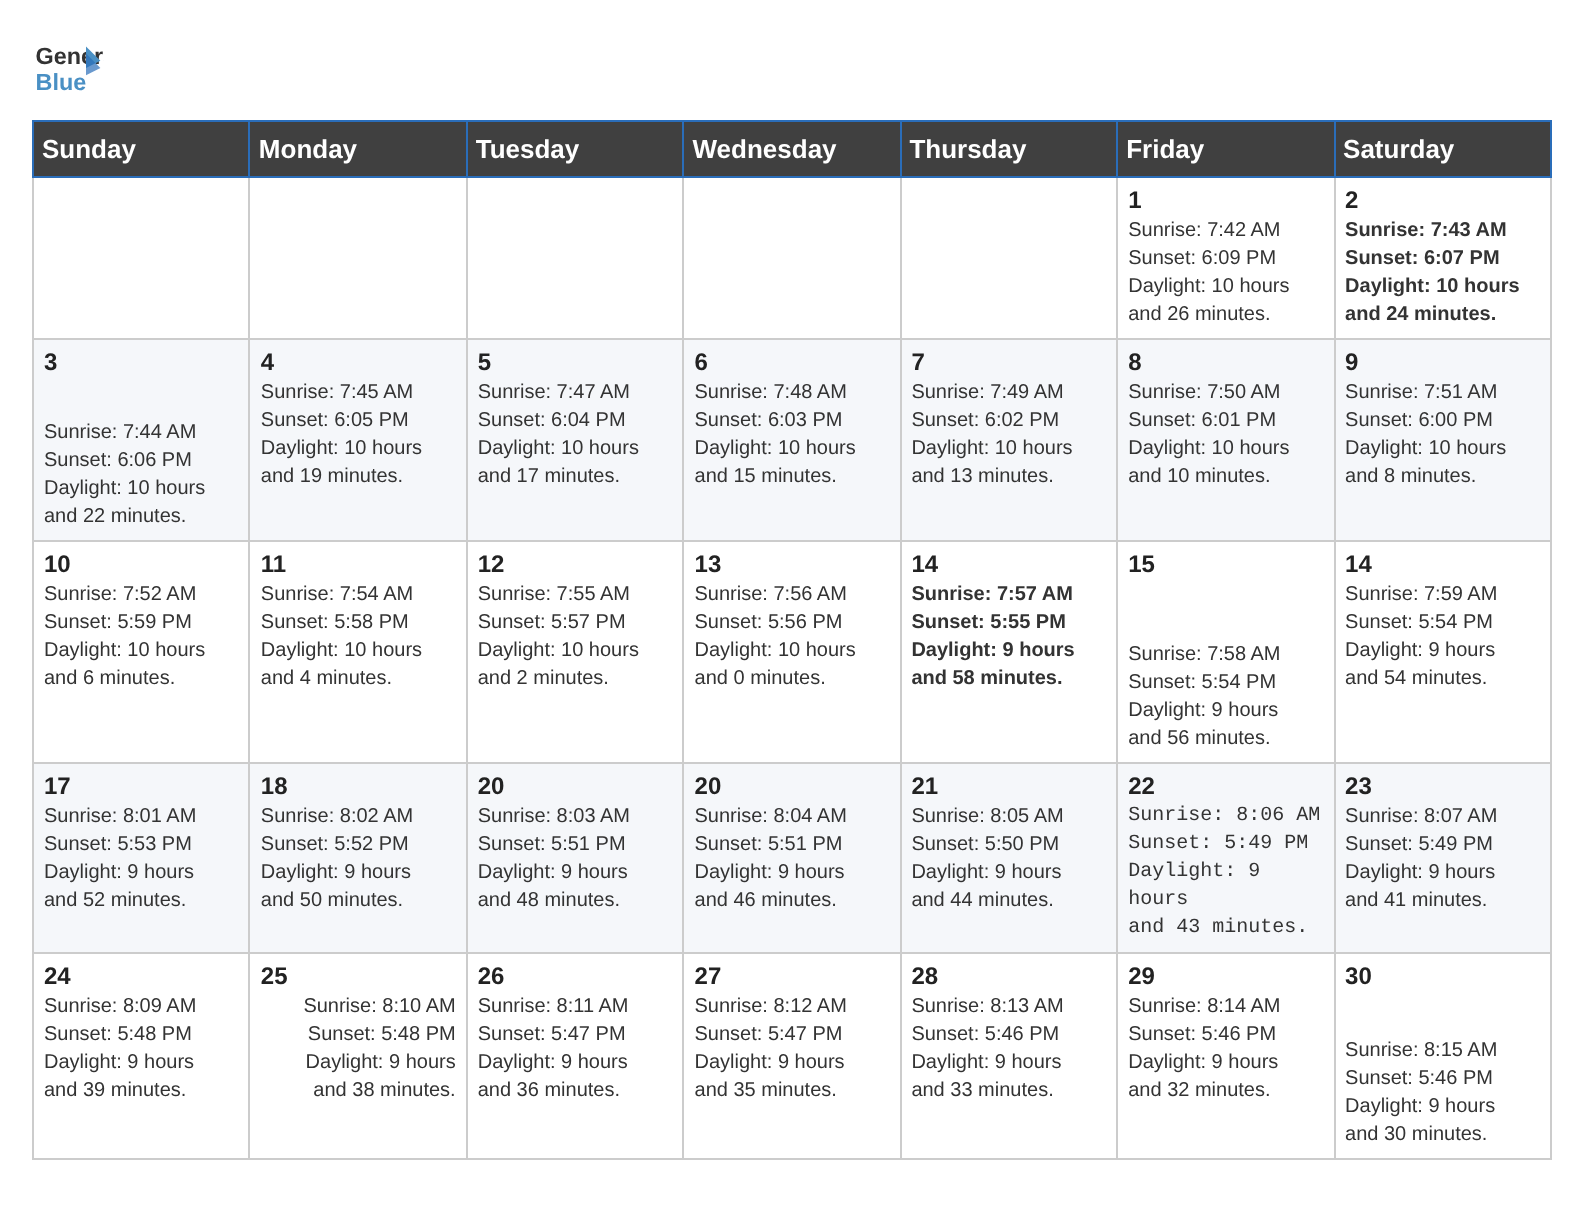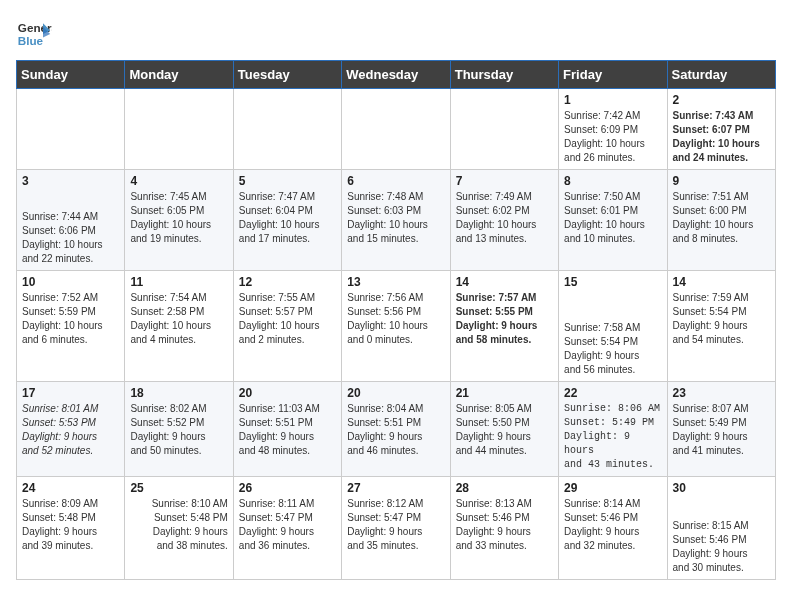--- a/index.html
+++ b/index.html
@@ -185,21 +185,21 @@
         <td>
           <div class="day-number">10</div>
           <div class="day-info" style="white-space: pre-line;">Sunrise: 7:52 AM
 Sunset: 5:59 PM
 Daylight: 10 hours
 and 6 minutes.</div>
         </td>
         <td>
           <div class="day-number">11</div>
           <div class="day-info" style="white-space: pre-line;">Sunrise: 7:54 AM
-Sunset: 2:58 PM
+Sunset: 5:58 PM
 Daylight: 10 hours
 and 4 minutes.</div>
         </td>
         <td>
           <div class="day-number">12</div>
           <div class="day-info" style="white-space: pre-line;">Sunrise: 7:55 AM
 Sunset: 5:57 PM
 Daylight: 10 hours
 and 2 minutes.</div>
         </td>
@@ -228,35 +228,35 @@
           <div class="day-number">14</div>
           <div class="day-info" style="white-space: pre-line;">Sunrise: 7:59 AM
 Sunset: 5:54 PM
 Daylight: 9 hours
 and 54 minutes.</div>
         </td>
       </tr>
       <tr>
         <td>
           <div class="day-number">17</div>
-          <div class="day-info" style="white-space: pre-line; font-style: italic;">Sunrise: 8:01 AM
+          <div class="day-info" style="white-space: pre-line;">Sunrise: 8:01 AM
 Sunset: 5:53 PM
 Daylight: 9 hours
 and 52 minutes.</div>
         </td>
         <td>
           <div class="day-number">18</div>
           <div class="day-info" style="white-space: pre-line;">Sunrise: 8:02 AM
 Sunset: 5:52 PM
 Daylight: 9 hours
 and 50 minutes.</div>
         </td>
         <td>
           <div class="day-number">20</div>
-          <div class="day-info" style="white-space: pre-line;">Sunrise: 11:03 AM
+          <div class="day-info" style="white-space: pre-line;">Sunrise: 8:03 AM
 Sunset: 5:51 PM
 Daylight: 9 hours
 and 48 minutes.</div>
         </td>
         <td>
           <div class="day-number">20</div>
           <div class="day-info" style="white-space: pre-line;">Sunrise: 8:04 AM
 Sunset: 5:51 PM
 Daylight: 9 hours
 and 46 minutes.</div>

